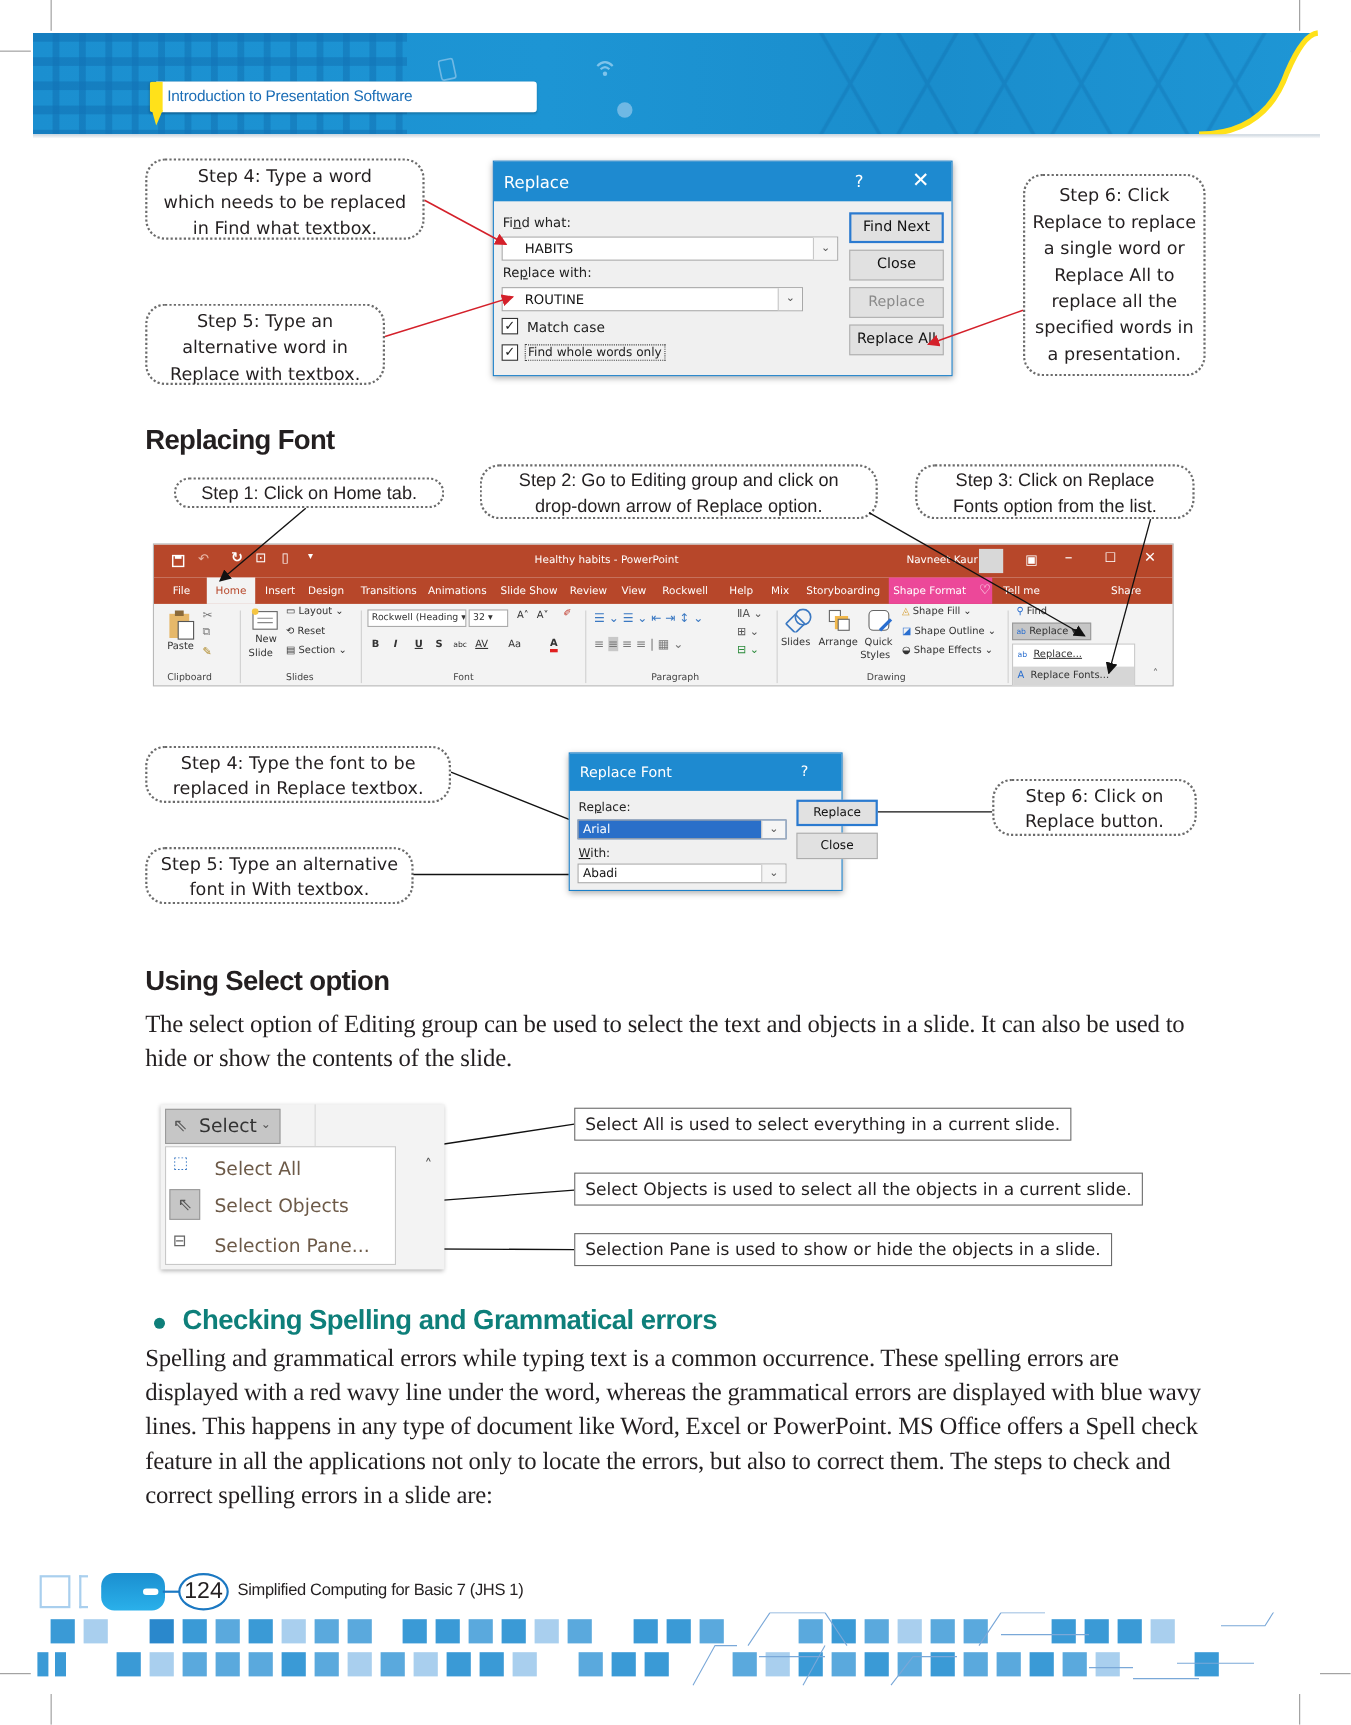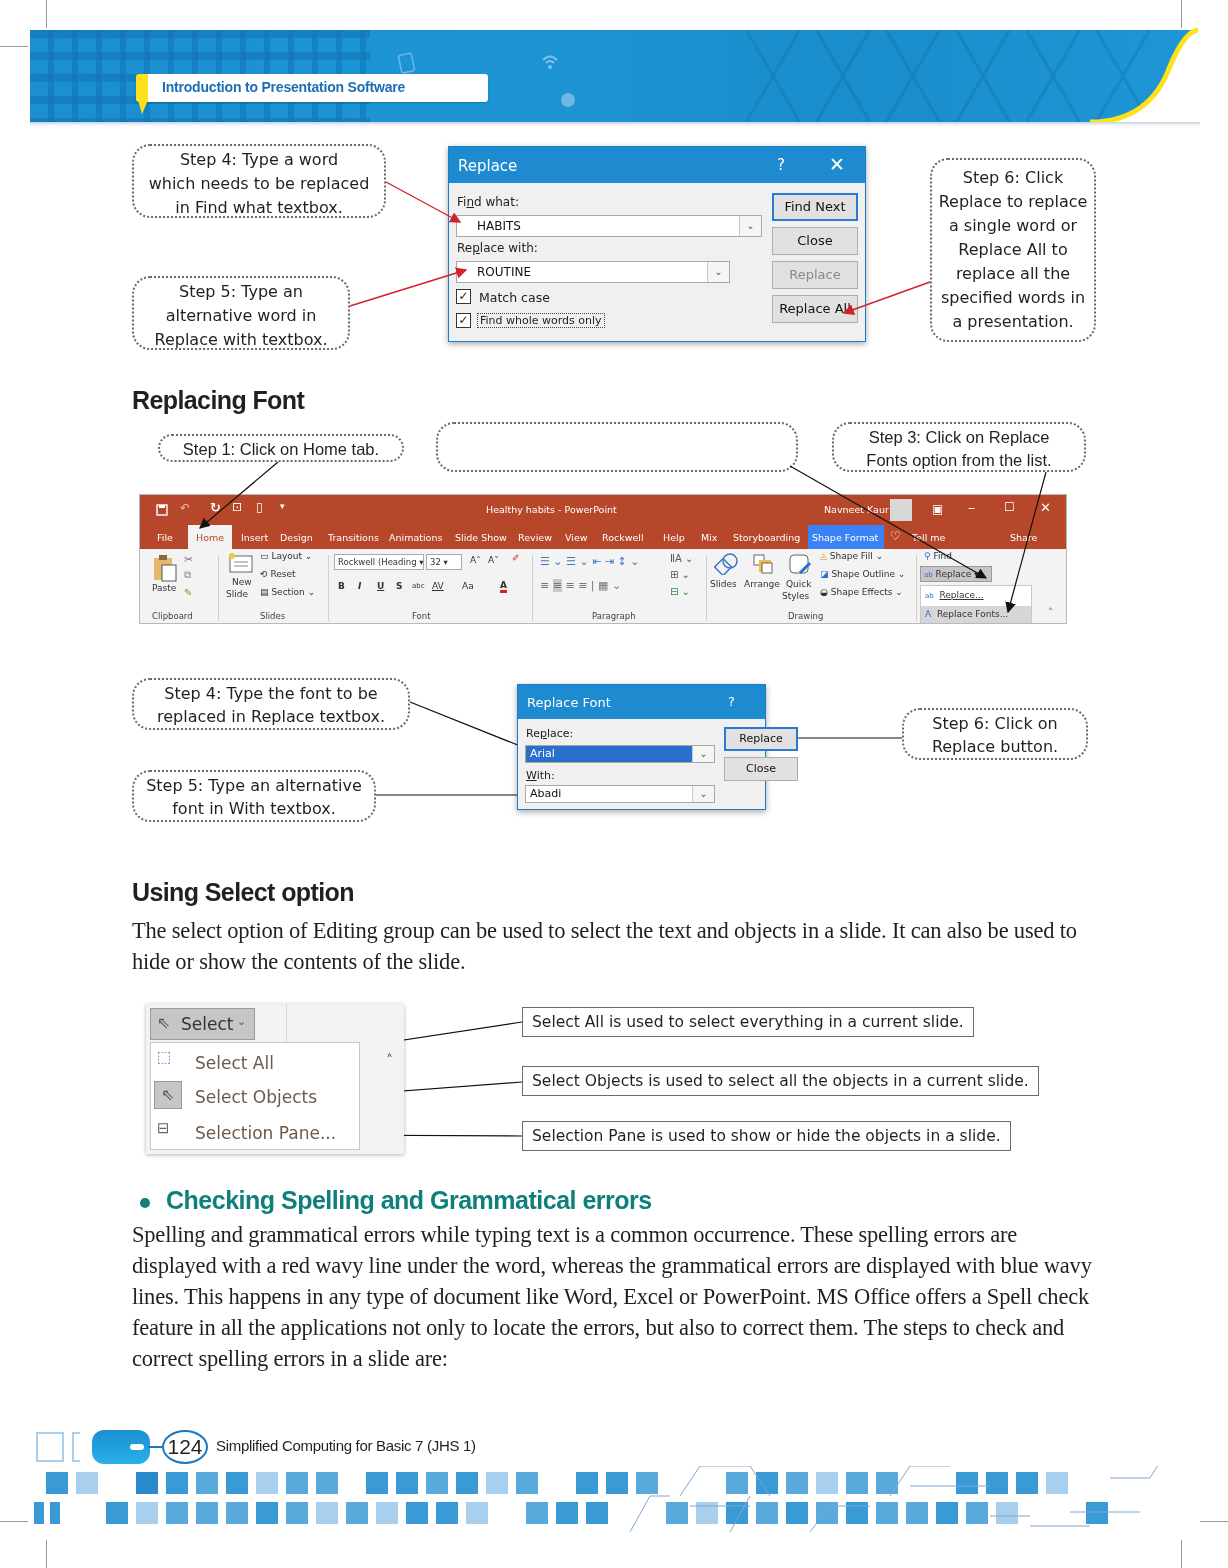--- a/index.html
+++ b/index.html
@@ -16,21 +16,21 @@
     background-image: linear-gradient(90deg, transparent 18px, rgba(0,60,130,.55) 18px, rgba(0,60,130,.55) 24px, transparent 24px),
                       linear-gradient(0deg, transparent 14px, rgba(0,60,130,.55) 14px, rgba(0,60,130,.55) 22px, transparent 22px);
     background-size: 24px 22px; }
   .banner .diamonds { position: absolute; right: 40px; top: 0; width: 420px; height: 92px; opacity: .22;
     background-image: linear-gradient(60deg, transparent 48%, #0a5a9a 49%, #0a5a9a 51%, transparent 52%),
                       linear-gradient(-60deg, transparent 48%, #0a5a9a 49%, #0a5a9a 51%, transparent 52%);
     background-size: 70px 92px; }
   .banner-wave { position: absolute; left: 1090px; top: 26px; width: 140px; height: 100px; }
   .chapter-tag { position: absolute; left: 136px; top: 74px; width: 352px; height: 28px; background: #fff; border-radius: 3px;
     border-left: 12px solid #ffe11a; box-shadow: 0 1px 2px rgba(0,0,0,.2); }
-  .chapter-tag span { position: absolute; left: 14px; top: 5px; font-size: 14px; font-weight: bold; color: #1b6db6; letter-spacing: -0.2px; }
+  .chapter-tag span { position: absolute; left: 4px; top: 5px; font-size: 14px; font-weight: normal; color: #1b6db6; letter-spacing: -0.2px; }
   .chapter-tail { position: absolute; left: 138px; top: 100px; width: 0; height: 0; border-left: 4px solid transparent; border-right: 6px solid transparent; border-top: 14px solid #ffe11a; }
   .banner-shadow { position: absolute; left: 30px; top: 122px; width: 1170px; height: 4px; background: linear-gradient(#c9d3dc, #fff); }
 
   
   .callout { position: absolute; border: 2px dotted #6b6b6b; border-radius: 18px; text-align: center;
     font-family: "DejaVu Sans", sans-serif; font-size: 16px; line-height: 24px; color: #231f20; padding-top: 2px; background: #fff; }
   .callout b { font-weight: normal; }
   .callout.narrow { font-family: "Liberation Sans", sans-serif; font-size: 16.5px; }
 
   
@@ -169,20 +169,22 @@
   <line x1="350" y1="306" x2="466" y2="270" stroke="#d4202a" stroke-width="1.4" marker-end="url(#ar)"></line>
   <line x1="930" y1="282" x2="844" y2="313" stroke="#d4202a" stroke-width="1.4" marker-end="url(#ar)"></line>
 </svg>
 
 <div class="h2" style="left:132px;top:386px">Replacing Font</div>
 
 <div class="callout narrow" style="left:158px;top:434px;width:246px;height:28px;line-height:22px">
   <span>Step 1: Click on </span><b>Home</b><span> tab.</span>
 </div>
 <div class="callout narrow" style="left:436px;top:422px;width:362px;height:50px;line-height:23px">
+  <div><span>Step 2: Go to </span><b>Editing</b><span> group and click on</span></div>
+  <div><span>drop-down arrow of </span><b>Replace</b><span> option.</span></div>
 </div>
 <div class="callout narrow" style="left:832px;top:422px;width:254px;height:50px;line-height:23px">
   <div><span>Step 3: Click on </span><b>Replace</b></div>
   <div><b>Fonts</b><span> option from the list.</span></div>
 </div>
 
 <div class="ribbon">
   <div class="rb-title">
     <svg class="abs" style="left:16px;top:9px" width="12" height="12">
         <rect x="1" y="1" width="10" height="10" fill="none" stroke="#fff" stroke-width="1.4"></rect>
@@ -208,21 +210,21 @@
     <span class="rb-tab" style="left:140px">Design</span>
     <span class="rb-tab" style="left:188px">Transitions</span>
     <span class="rb-tab" style="left:249px">Animations</span>
     <span class="rb-tab" style="left:315px">Slide Show</span>
     <span class="rb-tab" style="left:378px">Review</span>
     <span class="rb-tab" style="left:425px">View</span>
     <span class="rb-tab" style="left:462px">Rockwell</span>
     <span class="rb-tab" style="left:523px">Help</span>
     <span class="rb-tab" style="left:561px">Mix</span>
     <span class="rb-tab" style="left:593px">Storyboarding</span>
-    <span class="rb-tab" style="left:668px;top:0;height:24px;padding-top:7px;background:#3b82f6;padding-left:4px;padding-right:6px">Shape Format</span>
+    <span class="rb-tab" style="left:668px;top:0;height:24px;padding-top:7px;background:#ec4899;padding-left:4px;padding-right:24px">Shape Format</span>
     <span class="rb-tab" style="left:750px;top:4px;font-size:12px">♡</span>
     <span class="rb-tab" style="left:772px">Tell me</span>
     <span class="rb-tab" style="left:870px">Share</span>
   </div>
   <div class="rb-body">
 
     <svg class="rb-icon" style="left:12px;top:4px" width="26" height="30">
         <rect x="2" y="5" width="18" height="22" fill="#e6b86a"></rect>
         <rect x="7" y="2" width="8" height="5" fill="#8a6a3a"></rect>
         <rect x="10" y="12" width="14" height="16" fill="#fff" stroke="#555"></rect>

